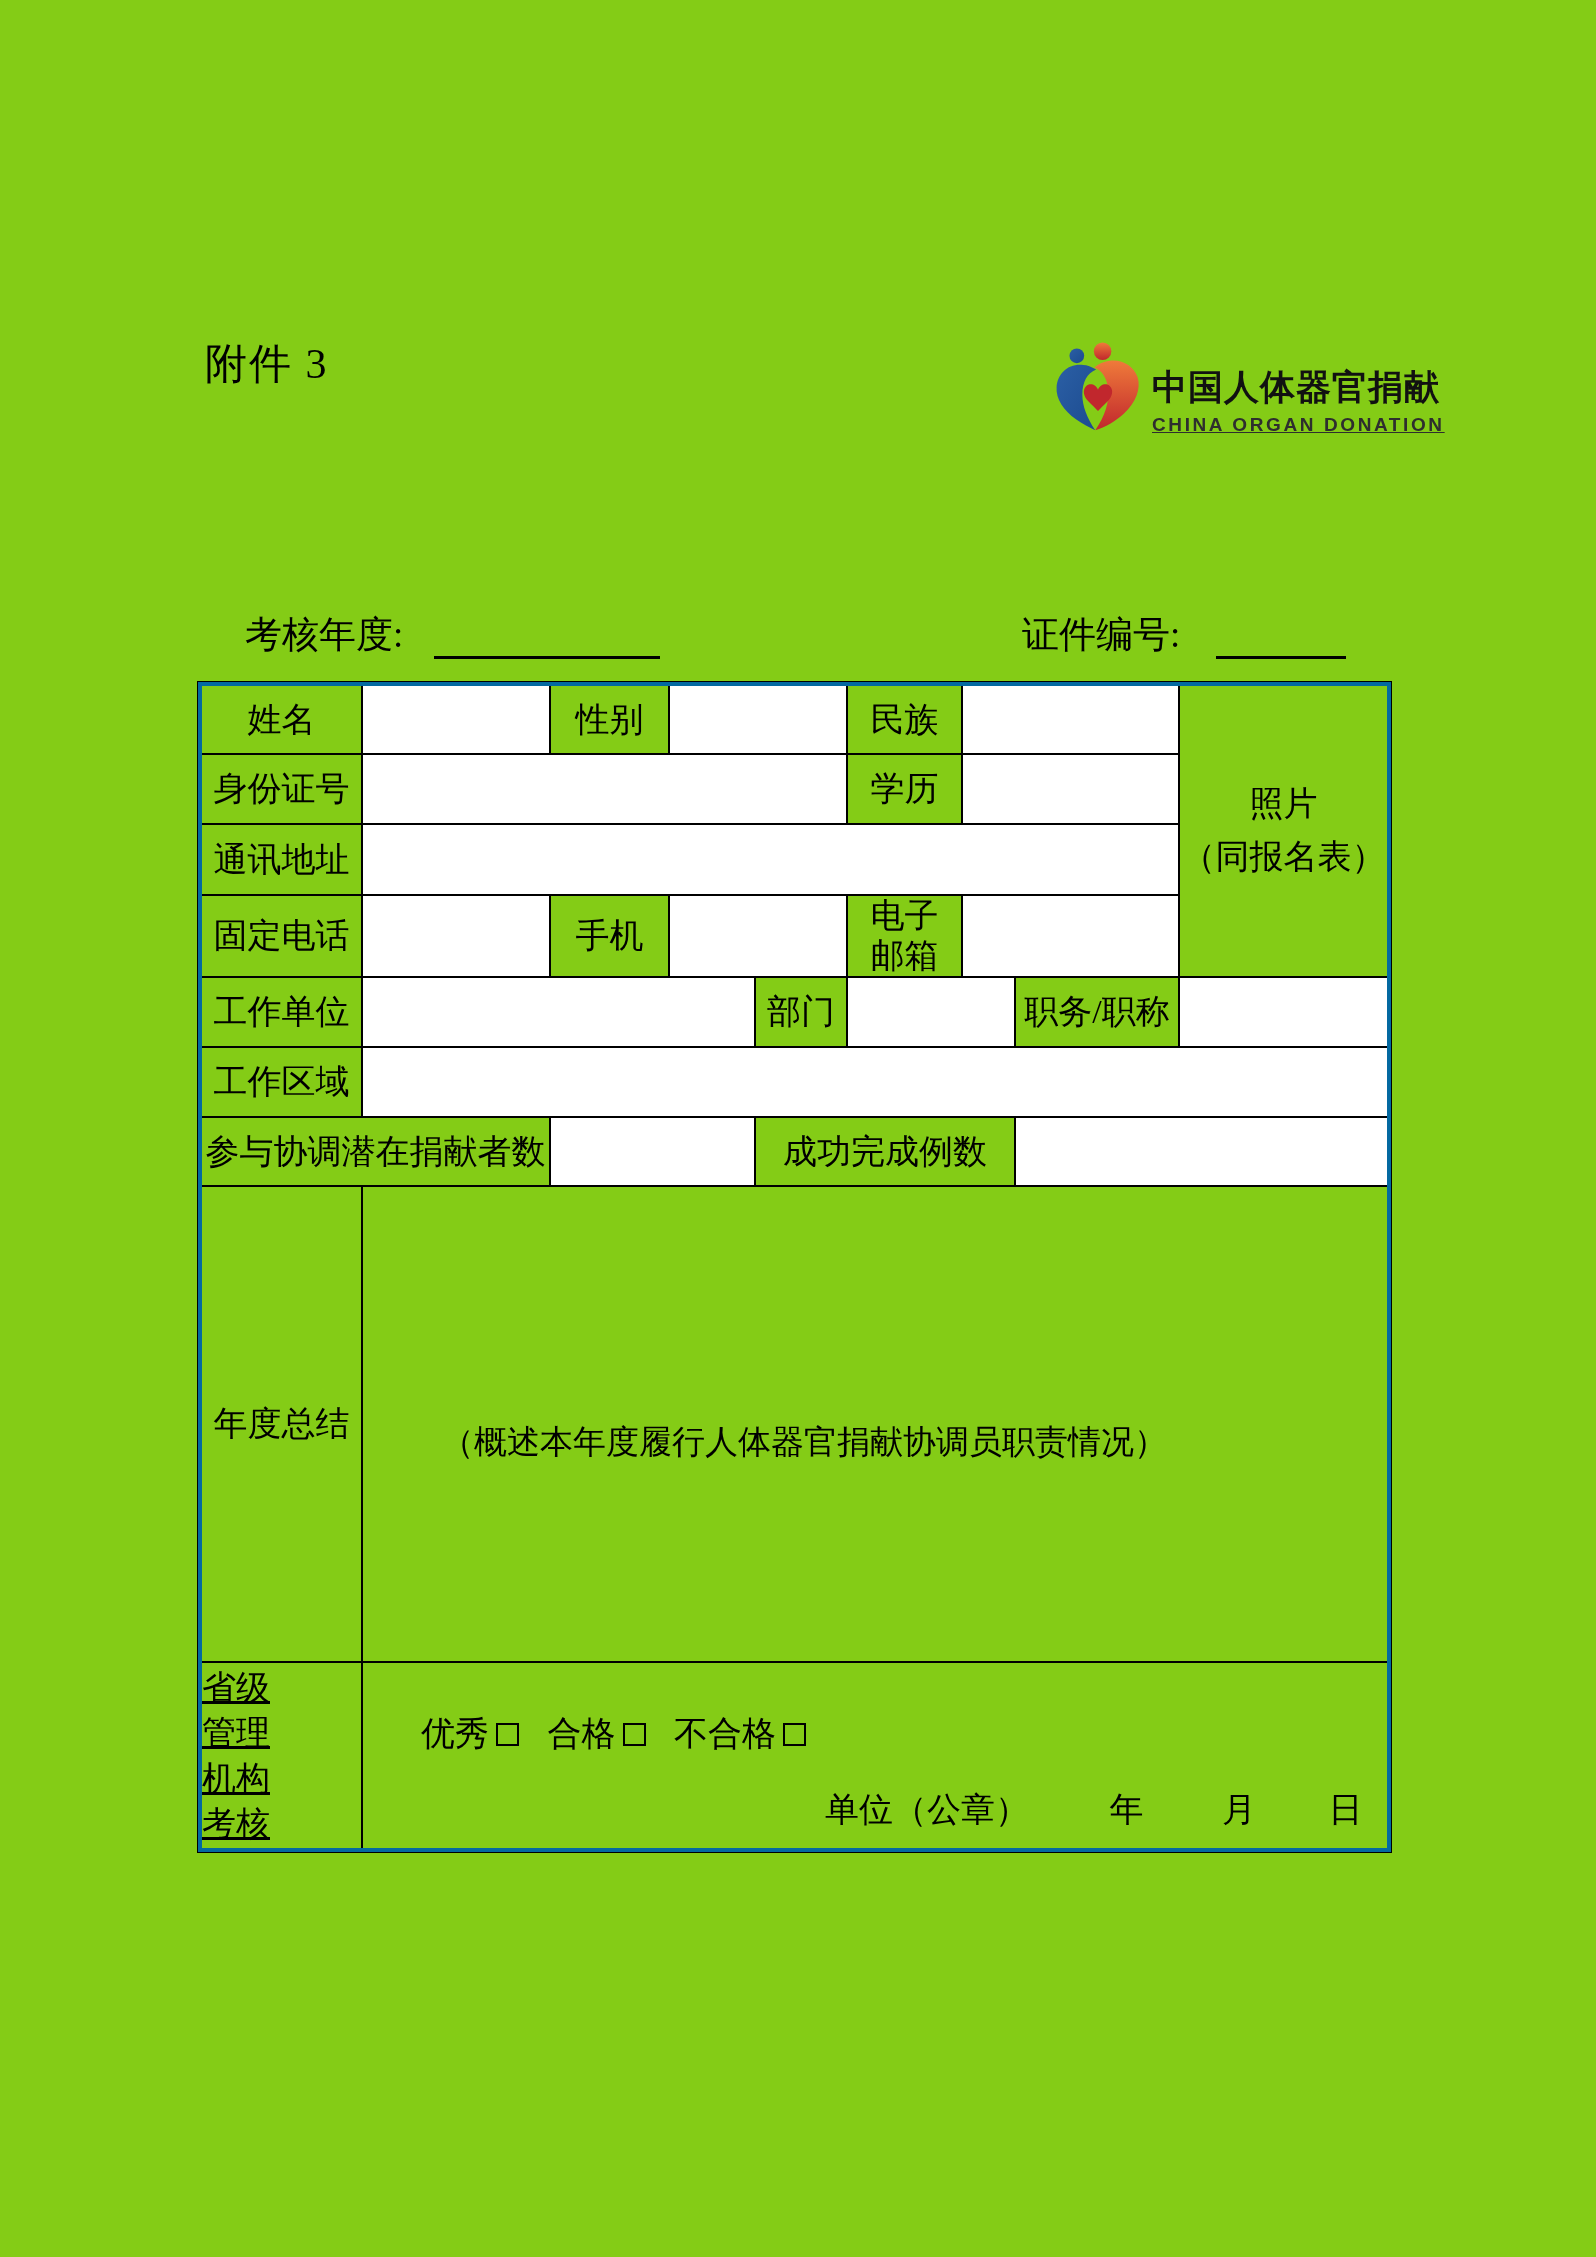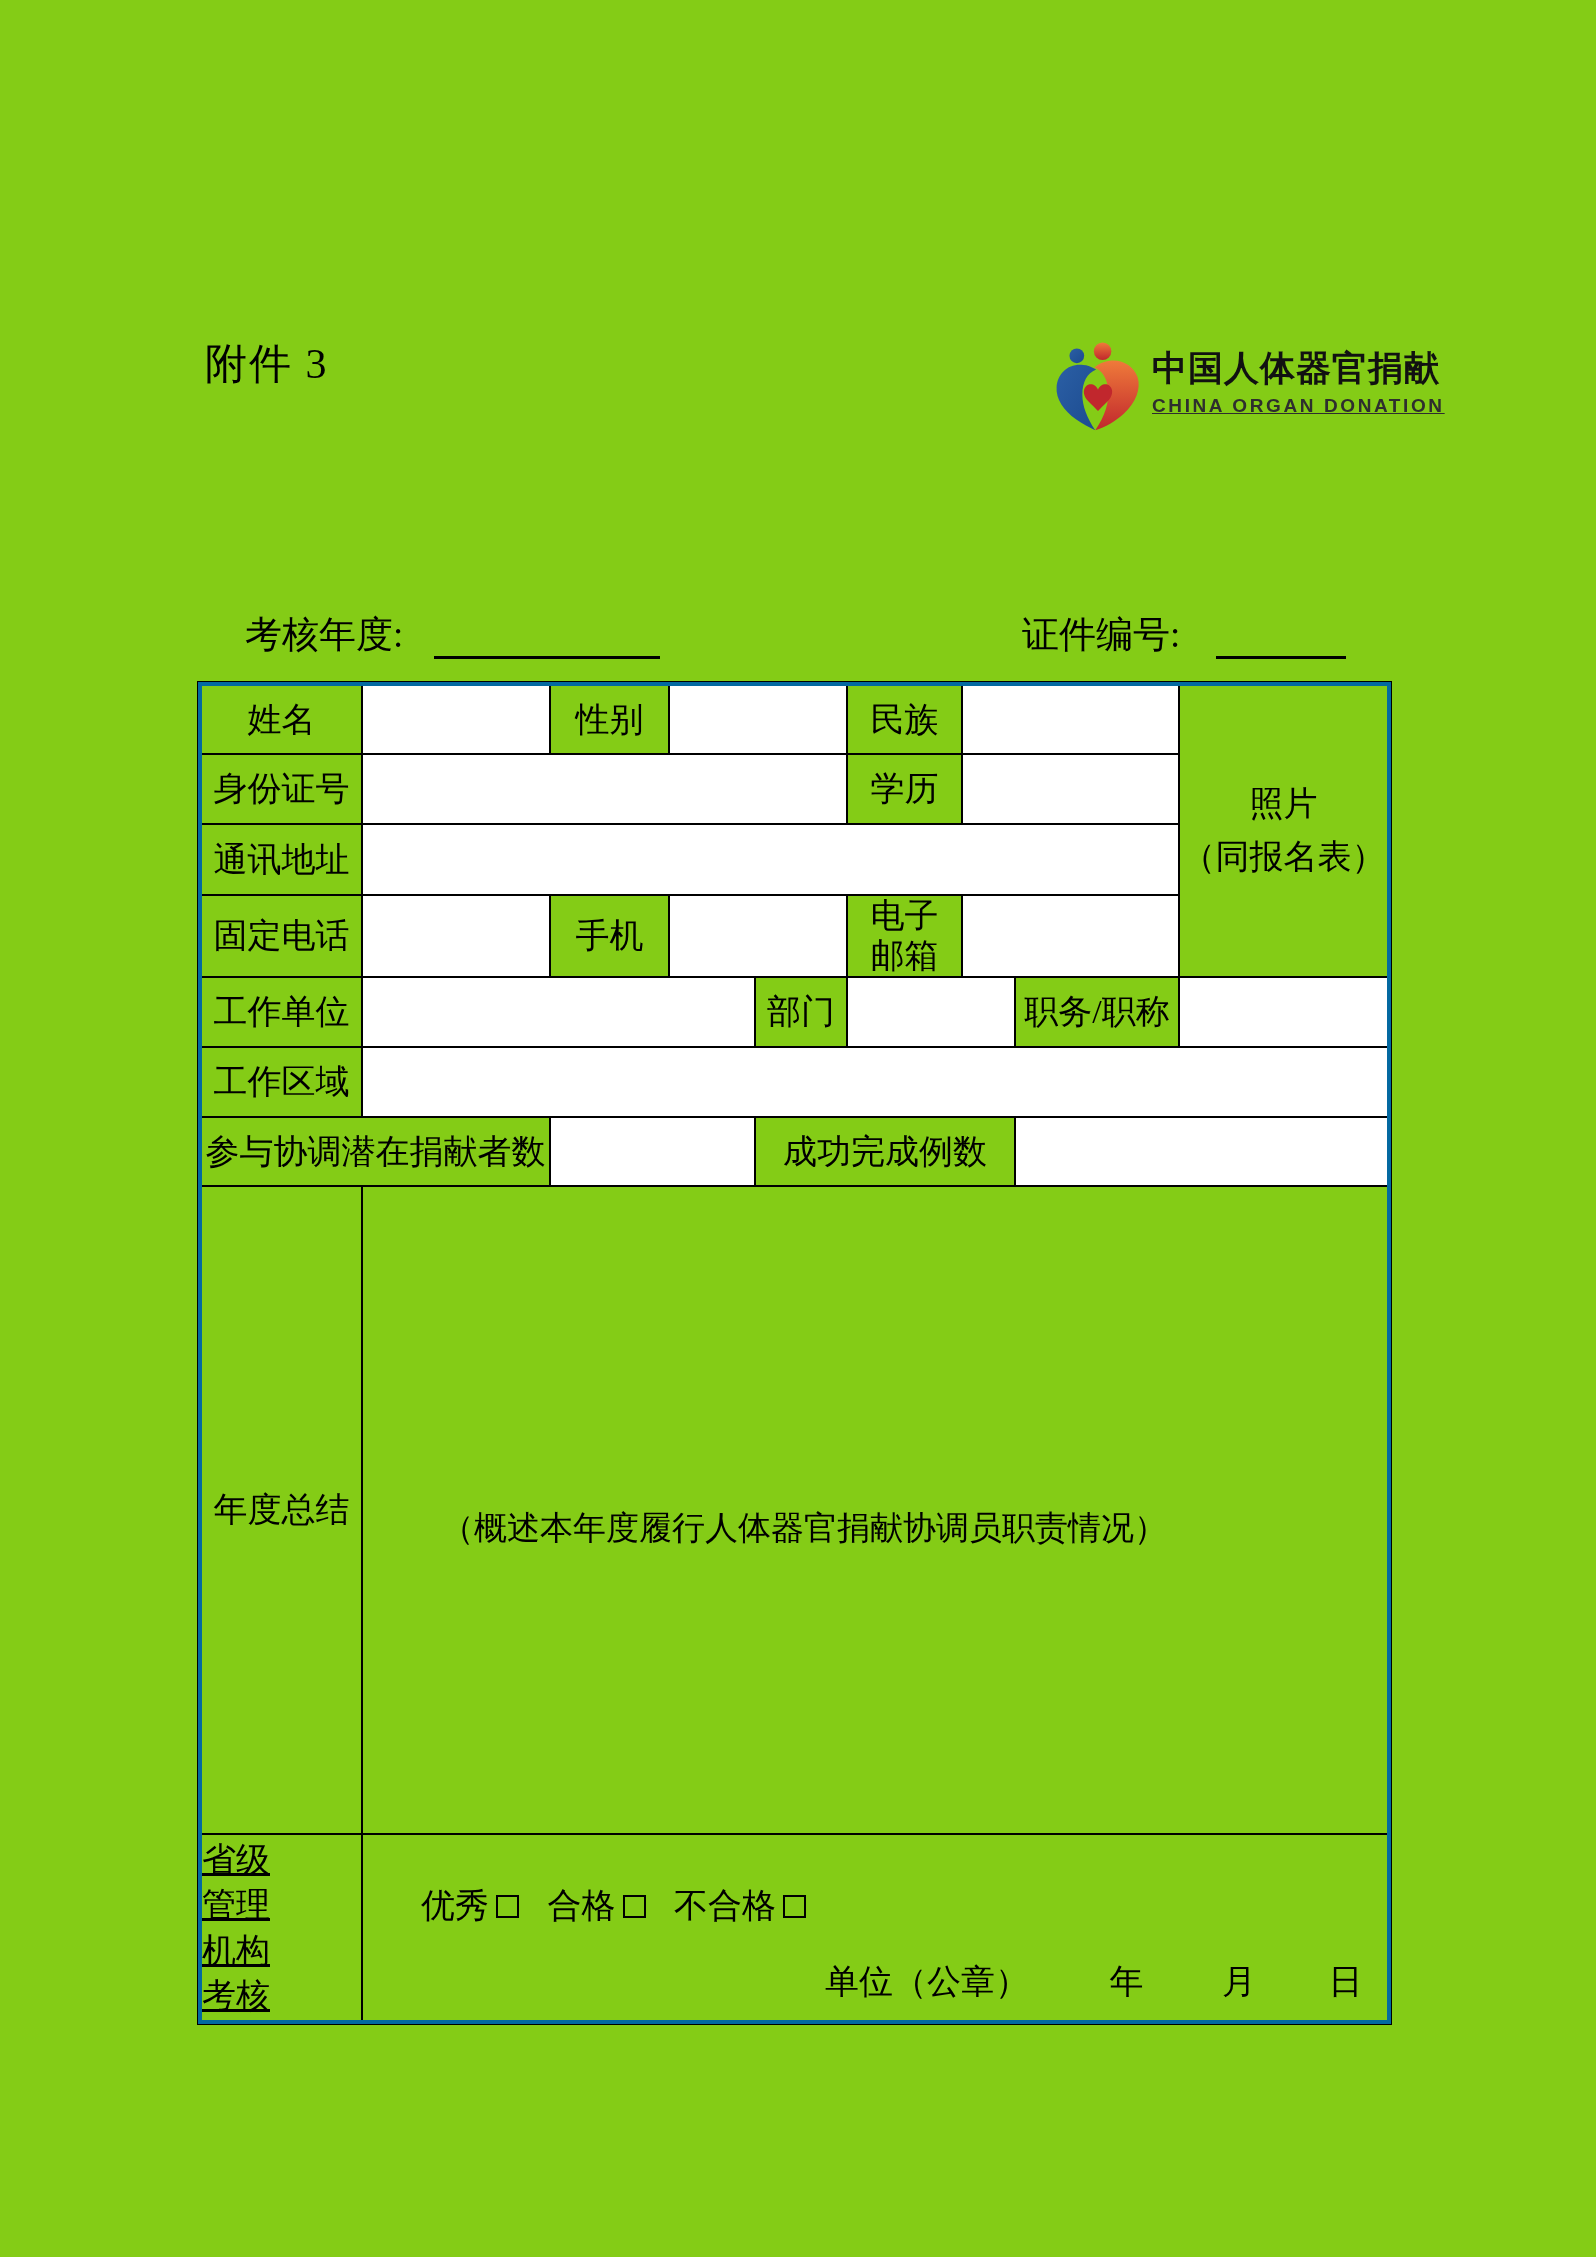--- a/index.html
+++ b/index.html
@@ -11,21 +11,21 @@
     color: #000;
     overflow: hidden;
   }
   .attachment {
     position: absolute; left: 205px; top: 336px;
     font-size: 42px; letter-spacing: 2px;
   }
   
   .logo { position: absolute; left: 1052px; top: 340px; display: flex; align-items: flex-start; }
   .logo-icon { width: 92px; height: 96px; flex: 0 0 auto; }
-  .logo-text { margin-left: 8px; margin-top: 5px; font-family: "Liberation Sans","DejaVu Sans",sans-serif; }
+  .logo-text { margin-left: 8px; margin-top: 24px; font-family: "Liberation Sans","DejaVu Sans",sans-serif; }
   .logo-cn { font-size: 35px; font-weight: 700; letter-spacing: 1px; white-space: nowrap; color:#111; }
   .logo-en { font-size: 19px; font-weight: 700; letter-spacing: 2.6px; white-space: nowrap; color:#2e2e2e; margin-top: 3px; text-decoration: underline; }
   
   .title {
     position: absolute; left: 0; top: 492px; width: 1596px;
     text-align: center; font-size: 57px; font-weight: 700; letter-spacing: 2px;
   }
   .meta-label { position: absolute; top: 610px; font-size: 37px; }
   .meta-year-label { left: 245px; font-family: Liberation Serif, serif; }
   .meta-cert-label { left: 1022px; }
@@ -164,21 +164,21 @@
       <td class="val" colspan="8"></td>
     </tr>
 
     <tr style="height:69px">
       <td class="lbl" colspan="2">参与协调潜在捐献者数</td>
       <td class="val" colspan="2"></td>
       <td class="lbl" colspan="3">成功完成例数</td>
       <td class="val" colspan="2"></td>
     </tr>
 
-    <tr style="height:648px">
+    <tr style="height:476px">
       <td class="lbl summary-label">年度总结</td>
       <td class="summary-content" colspan="8">
         <div class="summary-hint">（概述本年度履行人体器官捐献协调员职责情况）</div>
       </td>
     </tr>
 
     <tr style="height:188px">
       <td class="lbl review-label">
         <div>省级</div>
         <div>管理</div>

